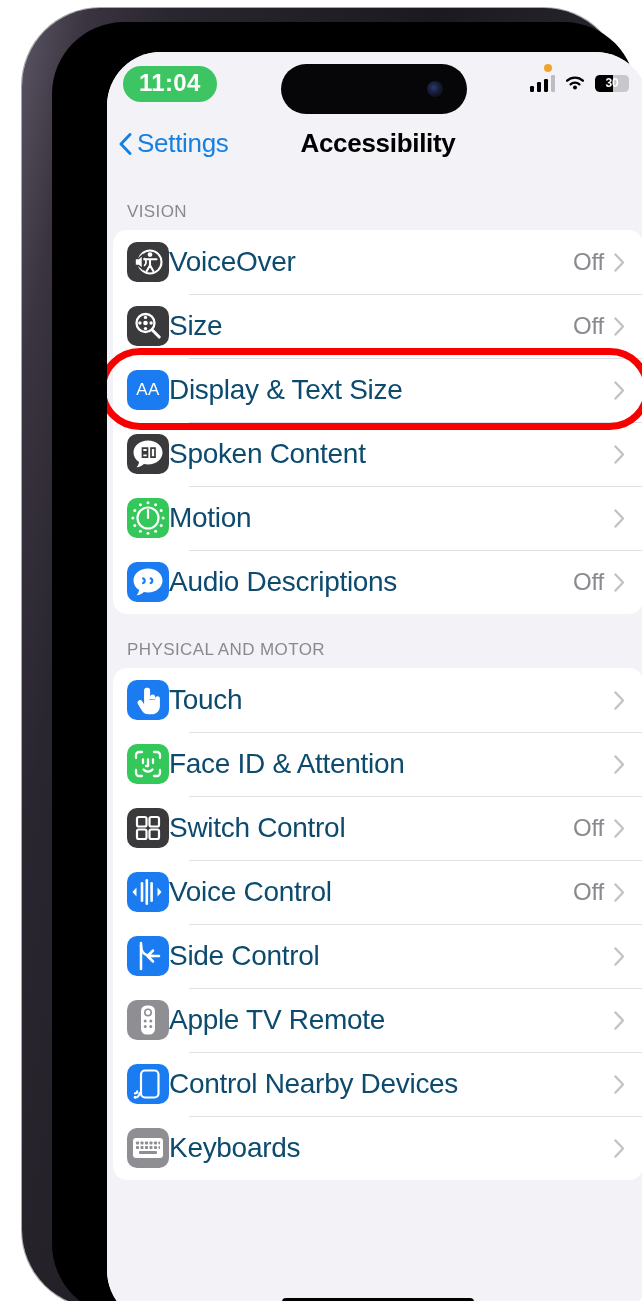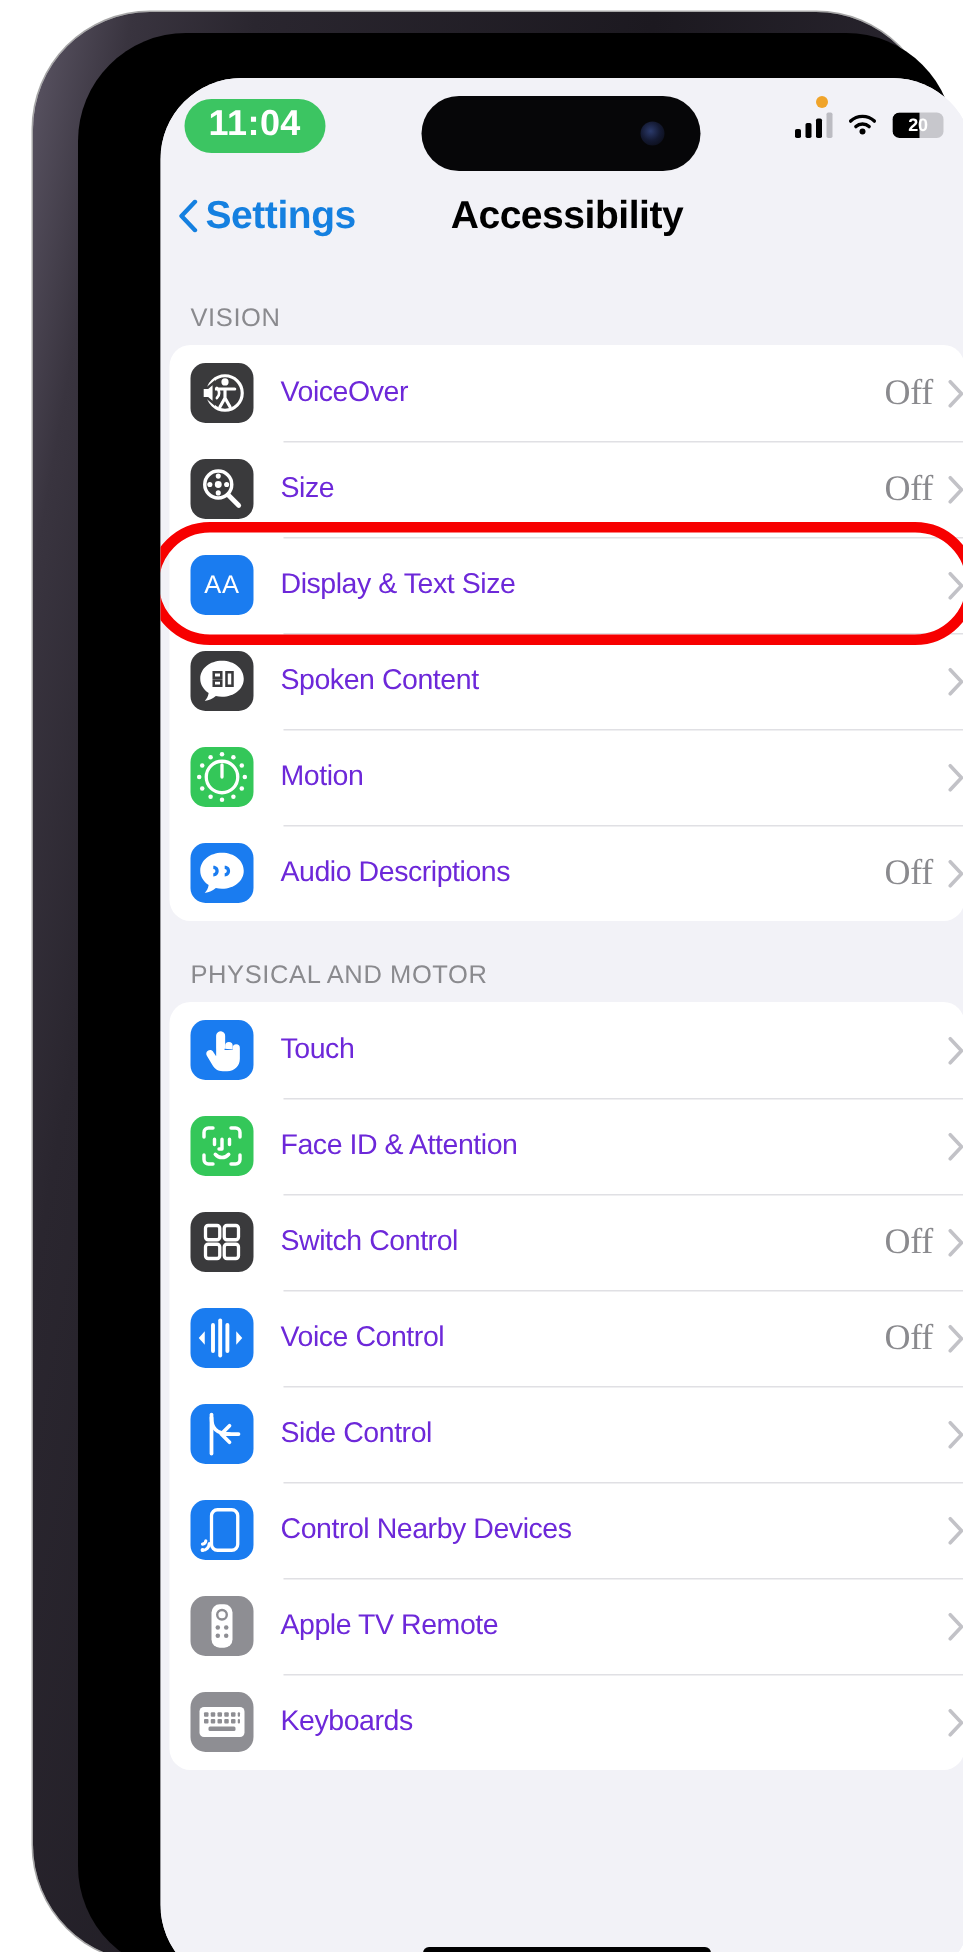--- a/index.html
+++ b/index.html
@@ -106,21 +106,21 @@
     width: 542px; height: 56px;
     background: #f2f2f7;
   }
   #back-button {
     position: absolute; left: 12px; top: 8px;
     display: flex; align-items: center; gap: 5px;
     color: #1580e0;
     cursor: pointer;
   }
   #back-chevron { width: 13px; height: 22px; }
-  #back-label { font-size: 26px; letter-spacing: -.3px; font-weight: bold; }
+  #back-label { font-size: 26px; letter-spacing: -.3px; }
   #nav-title {
     position: absolute; left: 0; top: 8px;
     width: 542px; text-align: center;
     font-size: 26px; font-weight: bold;
     color: #000; letter-spacing: -.3px;
   }
 
   
   #content {
     position: absolute; left: 0; top: 124px;
@@ -151,29 +151,28 @@
     height: 1px; background: #e0e0e4;
   }
   .icon {
     width: 42px; height: 40px;
     border-radius: 10px;
     flex: 0 0 42px;
     display: flex; align-items: center; justify-content: center;
     overflow: hidden;
   }
   .row-label {
-    margin-left: 18px;
-    font-size: 19px; color: #6d28d9;
+    font-size: 28px; color: #0c4a6e;
     letter-spacing: -.3px;
     white-space: nowrap;
   }
   .row-right {
     margin-left: auto;
     display: flex; align-items: center; gap: 10px;
-    font-family: Liberation Serif, serif;
+    padding-right: 18px;
   }
   .row-value { font-size: 24px; color: #8a8a8e; letter-spacing: -.2px; }
   .chev { width: 11px; height: 19px; flex: 0 0 11px; }
 
   
   #highlight-oval {
     position: absolute;
     left: -8px; top: 366px;
     width: 552px; height: 82px;
     border: 7px solid #f70000;
@@ -213,21 +212,21 @@
               <i></i>
               <i></i>
             </span>
           <svg width="24" height="18" viewBox="0 0 24 18">
             <path d="M12 15.6a2 2 0 1 0 0-4 2 2 0 0 0 0 4z" fill="#000"></path>
             <path d="M7.6 10.4a6.4 6.4 0 0 1 8.8 0" stroke="#000" stroke-width="2.3" fill="none" stroke-linecap="round"></path>
             <path d="M4.1 6.7a11.6 11.6 0 0 1 15.8 0" stroke="#000" stroke-width="2.3" fill="none" stroke-linecap="round"></path>
           </svg>
           <span id="battery">
             <span id="battery-fill"></span>
-            <span id="battery-text">20</span>
+            <span id="battery-text">30</span>
 
           </span>
         </div>
       </div>
 
       <div id="nav-bar">
         <div id="back-button">
           <svg id="back-chevron" viewBox="0 0 13 22">
             <path d="M11 1.5 2 11l9 9.5" stroke="#1580e0" stroke-width="2.9" fill="none" stroke-linecap="round" stroke-linejoin="round"></path>
           </svg>
@@ -426,50 +425,50 @@
                   <path d="M32 21H21M26 15.5 20.5 21l5.5 5.5" stroke="#fff" stroke-width="2.5" fill="none" stroke-linecap="round" stroke-linejoin="round"></path>
                 </svg>
               </span>
               <span class="row-label">Side Control</span>
               <span class="row-right">
                 <svg class="chev" viewBox="0 0 11 19">
                   <path d="M1.5 1.5 9 9.5l-7.5 8" stroke="#c2c2c7" stroke-width="2.4" fill="none" stroke-linecap="round" stroke-linejoin="round"></path>
                 </svg>
               </span>
             </div>
+            <div class="row" id="row-1-7">
+              <span class="icon" style="background:#8e8e93">
+                <svg width="42" height="42" viewBox="0 0 42 42">
+                  <rect x="14" y="6.5" width="14" height="29" rx="5.5" fill="#fff"></rect>
+                  <circle cx="21" cy="13.5" r="3.2" fill="none" stroke="#8e8e93" stroke-width="1.6"></circle>
+                  <circle cx="18.2" cy="22" r="1.5" fill="#8e8e93"></circle>
+                  <circle cx="23.8" cy="22" r="1.5" fill="#8e8e93"></circle>
+                  <circle cx="18.2" cy="27.5" r="1.5" fill="#8e8e93"></circle>
+                  <circle cx="23.8" cy="27.5" r="1.5" fill="#8e8e93"></circle>
+                </svg>
+              </span>
+              <span class="row-label">Apple TV Remote</span>
+              <span class="row-right">
+                <svg class="chev" viewBox="0 0 11 19">
+                  <path d="M1.5 1.5 9 9.5l-7.5 8" stroke="#c2c2c7" stroke-width="2.4" fill="none" stroke-linecap="round" stroke-linejoin="round"></path>
+                </svg>
+              </span>
+            </div>
             <div class="row" id="row-1-6">
               <span class="icon" style="background:#1a7cf0">
                 <svg width="42" height="42" viewBox="0 0 42 42">
                   <rect x="14" y="7.5" width="17.5" height="27" rx="4" fill="none" stroke="#fff" stroke-width="2.2"></rect>
                   <path d="M8.5 26.5a6.5 6.5 0 0 1 0 0" fill="none"></path>
                   <path d="M7.5 33.5a5.5 5.5 0 0 0 0-0" fill="none"></path>
                   <path d="M8 34.5c2.5 0 4.5-2 4.5-4.5" stroke="#fff" stroke-width="2.1" fill="none" stroke-linecap="round"></path>
                   <path d="M8 30.4c1.2 0 2.2-1 2.2-2.2" stroke="#fff" stroke-width="2.1" fill="none" stroke-linecap="round"></path>
                   <circle cx="8" cy="34.3" r="1.3" fill="#fff"></circle>
                 </svg>
               </span>
               <span class="row-label">Control Nearby Devices</span>
-              <span class="row-right">
-                <svg class="chev" viewBox="0 0 11 19">
-                  <path d="M1.5 1.5 9 9.5l-7.5 8" stroke="#c2c2c7" stroke-width="2.4" fill="none" stroke-linecap="round" stroke-linejoin="round"></path>
-                </svg>
-              </span>
-            </div>
-            <div class="row" id="row-1-7">
-              <span class="icon" style="background:#8e8e93">
-                <svg width="42" height="42" viewBox="0 0 42 42">
-                  <rect x="14" y="6.5" width="14" height="29" rx="5.5" fill="#fff"></rect>
-                  <circle cx="21" cy="13.5" r="3.2" fill="none" stroke="#8e8e93" stroke-width="1.6"></circle>
-                  <circle cx="18.2" cy="22" r="1.5" fill="#8e8e93"></circle>
-                  <circle cx="23.8" cy="22" r="1.5" fill="#8e8e93"></circle>
-                  <circle cx="18.2" cy="27.5" r="1.5" fill="#8e8e93"></circle>
-                  <circle cx="23.8" cy="27.5" r="1.5" fill="#8e8e93"></circle>
-                </svg>
-              </span>
-              <span class="row-label">Apple TV Remote</span>
               <span class="row-right">
                 <svg class="chev" viewBox="0 0 11 19">
                   <path d="M1.5 1.5 9 9.5l-7.5 8" stroke="#c2c2c7" stroke-width="2.4" fill="none" stroke-linecap="round" stroke-linejoin="round"></path>
                 </svg>
               </span>
             </div>
             <div class="row" id="row-1-8">
               <span class="icon" style="background:#8e8e93">
                 <svg width="42" height="42" viewBox="0 0 42 42">
                   <rect x="6" y="11" width="30" height="20" rx="3" fill="#fff"></rect>

